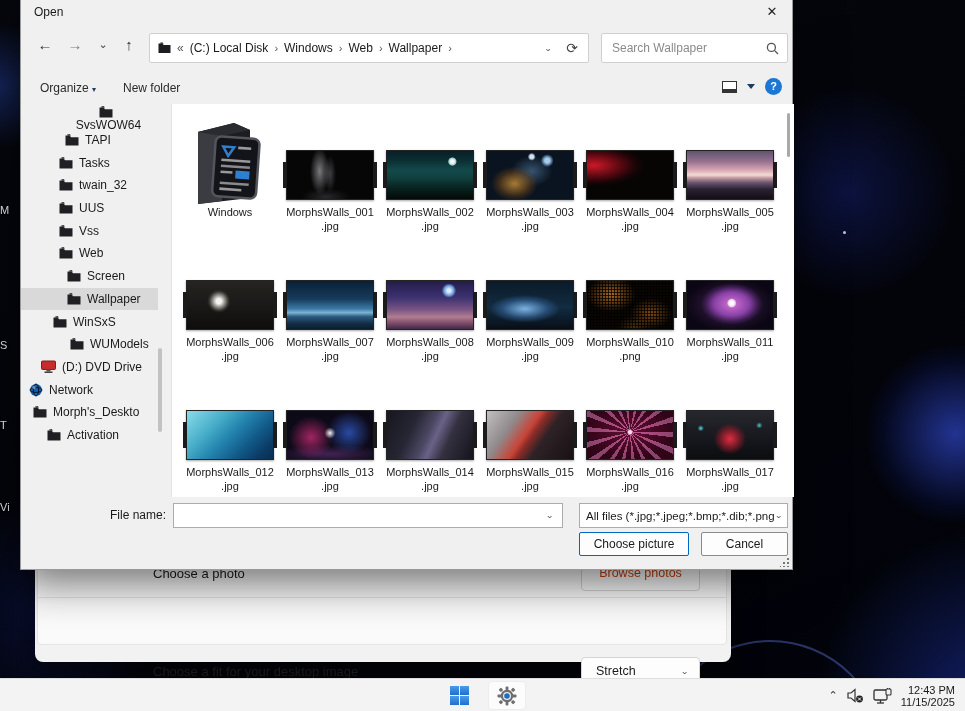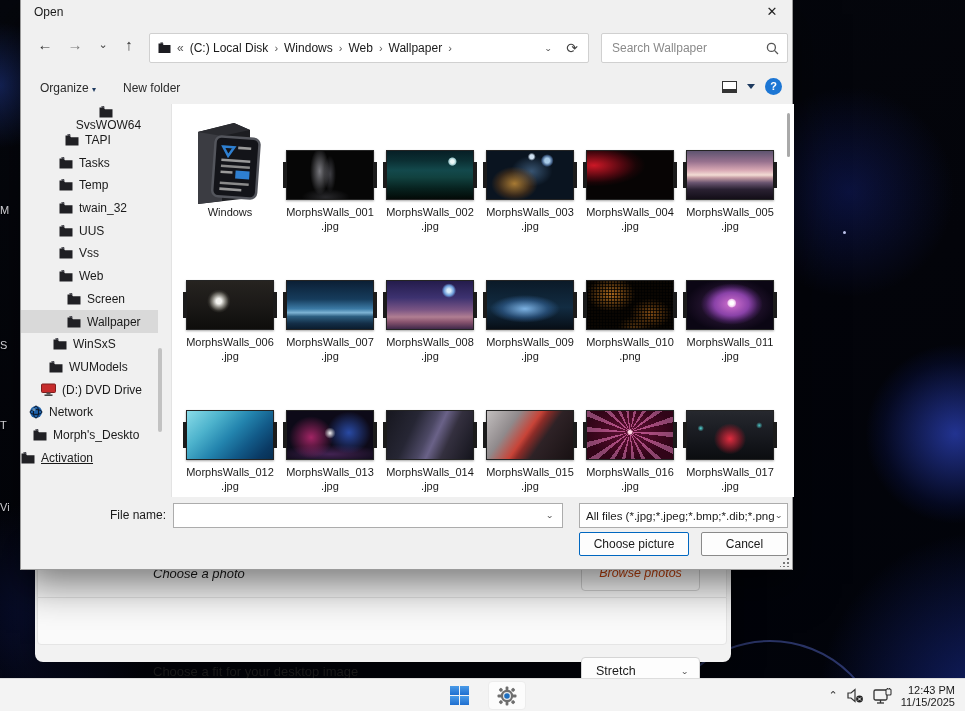--- a/index.html
+++ b/index.html
@@ -18,21 +18,21 @@
   }
   .wp-arc { position:absolute; left:655px; top:640px; width:230px; height:230px; border-radius:50%;
     border:2px solid rgba(90,110,210,.45); }
   .wp-dot { position:absolute; left:843px; top:231px; width:3px; height:3px; border-radius:50%; background:#cfd6ff; opacity:.9; }
   .desk-frag { position:absolute; left:0; color:#e8e8ee; font-size:11px; width:15px; overflow:hidden; white-space:nowrap; text-shadow:0 1px 2px #000; }
 
   
   .settings-win { position:absolute; left:35px; top:548px; width:696px; height:114px; background:#f2f2f2;
     border-radius:0 0 8px 8px; box-shadow:0 10px 30px rgba(0,0,0,.55); }
   .set-card { position:absolute; left:2px; right:4px; background:#fbfbfb; border:1px solid #e5e5e5; }
-  .set-card.row1 { top:0; height:49px; border-bottom:none; border-radius:4px 4px 0 0;font-style:italic; }
+  .set-card.row1 { top:0; height:49px; border-bottom:none; border-radius:4px 4px 0 0; }
   .set-card.row2 { top:49px; height:48px; border-radius:0 0 4px 4px; }
   .set-label { position:absolute; left:115px; font-size:13px; color:#1a1a1a; }
   .browse-btn { position:absolute; left:543px; top:6px; width:119px; height:36px; background:#fdfdfd;
     border:1px solid #d5d5d5; border-radius:4px; font-size:12.5px; color:#c2410c; text-align:center; line-height:34px; }
   .stretch-dd { position:absolute; left:543px; top:59px; width:119px; height:28px; background:#fdfdfd;
     border:1px solid #d5d5d5; border-radius:4px; font-size:12.5px; color:#1a1a1a; display:flex; align-items:center;
     padding:0 10px 0 14px; justify-content:space-between; }
   .chev { font-size:10px; color:#555; transform:scaleY(.8); }
 
   
@@ -216,56 +216,47 @@
           </span>
           <span>Tasks</span>
         </div>
         <div class="side-item" style="padding-left: 38px;">
           <span class="sico">
             <svg width="14" height="12" viewBox="0 0 14 12">
               <path d="M0.5 1.5 h4.2 l1.3 1.7 h7.5 v8.3 h-13 z" fill="#202024"></path>
               <path d="M2 0.6 l2.8 -0.5 l1.1 1.5 l-2.9 0.4 z" fill="#3a3a42"></path>
             </svg>
           </span>
-          <span>Temp</span>
+          <span>twain_32</span>
         </div>
         <div class="side-item" style="padding-left: 38px;">
           <span class="sico">
             <svg width="14" height="12" viewBox="0 0 14 12">
               <path d="M0.5 1.5 h4.2 l1.3 1.7 h7.5 v8.3 h-13 z" fill="#202024"></path>
               <path d="M2 0.6 l2.8 -0.5 l1.1 1.5 l-2.9 0.4 z" fill="#3a3a42"></path>
             </svg>
           </span>
-          <span>twain_32</span>
+          <span>UUS</span>
         </div>
         <div class="side-item" style="padding-left: 38px;">
           <span class="sico">
             <svg width="14" height="12" viewBox="0 0 14 12">
               <path d="M0.5 1.5 h4.2 l1.3 1.7 h7.5 v8.3 h-13 z" fill="#202024"></path>
               <path d="M2 0.6 l2.8 -0.5 l1.1 1.5 l-2.9 0.4 z" fill="#3a3a42"></path>
             </svg>
           </span>
-          <span>UUS</span>
+          <span>Vss</span>
         </div>
         <div class="side-item" style="padding-left: 38px;">
           <span class="sico">
             <svg width="14" height="12" viewBox="0 0 14 12">
               <path d="M0.5 1.5 h4.2 l1.3 1.7 h7.5 v8.3 h-13 z" fill="#202024"></path>
               <path d="M2 0.6 l2.8 -0.5 l1.1 1.5 l-2.9 0.4 z" fill="#3a3a42"></path>
             </svg>
           </span>
-          <span>Vss</span>
-        </div>
-        <div class="side-item" style="padding-left: 38px;">
-          <span class="sico">
-            <svg width="14" height="12" viewBox="0 0 14 12">
-              <path d="M0.5 1.5 h4.2 l1.3 1.7 h7.5 v8.3 h-13 z" fill="#202024"></path>
-              <path d="M2 0.6 l2.8 -0.5 l1.1 1.5 l-2.9 0.4 z" fill="#3a3a42"></path>
-            </svg>
-          </span>
           <span>Web</span>
         </div>
         <div class="side-item" style="padding-left: 46px;">
           <span class="sico">
             <svg width="14" height="12" viewBox="0 0 14 12">
               <path d="M0.5 1.5 h4.2 l1.3 1.7 h7.5 v8.3 h-13 z" fill="#202024"></path>
               <path d="M2 0.6 l2.8 -0.5 l1.1 1.5 l-2.9 0.4 z" fill="#3a3a42"></path>
             </svg>
           </span>
           <span>Screen</span>
@@ -281,21 +272,21 @@
         </div>
         <div class="side-item" style="padding-left: 32px;">
           <span class="sico">
             <svg width="14" height="12" viewBox="0 0 14 12">
               <path d="M0.5 1.5 h4.2 l1.3 1.7 h7.5 v8.3 h-13 z" fill="#202024"></path>
               <path d="M2 0.6 l2.8 -0.5 l1.1 1.5 l-2.9 0.4 z" fill="#3a3a42"></path>
             </svg>
           </span>
           <span>WinSxS</span>
         </div>
-        <div class="side-item" style="padding-left: 28px;">
+        <div class="side-item" style="padding-left: 49px;">
           <span class="sico">
             <svg width="14" height="12" viewBox="0 0 14 12">
               <path d="M0.5 1.5 h4.2 l1.3 1.7 h7.5 v8.3 h-13 z" fill="#202024"></path>
               <path d="M2 0.6 l2.8 -0.5 l1.1 1.5 l-2.9 0.4 z" fill="#3a3a42"></path>
             </svg>
           </span>
           <span>WUModels</span>
         </div>
         <div class="side-item" style="padding-left: 20px;">
           <span class="sico">
@@ -320,21 +311,21 @@
         </div>
         <div class="side-item" style="padding-left: 12px;">
           <span class="sico">
             <svg width="14" height="12" viewBox="0 0 14 12">
               <path d="M0.5 1.5 h4.2 l1.3 1.7 h7.5 v8.3 h-13 z" fill="#202024"></path>
               <path d="M2 0.6 l2.8 -0.5 l1.1 1.5 l-2.9 0.4 z" fill="#3a3a42"></path>
             </svg>
           </span>
           <span>Morph's_Deskto</span>
         </div>
-        <div class="side-item" style=" text-decoration: underline;">
+        <div class="side-item" style="padding-left: 26px;">
           <span class="sico">
             <svg width="14" height="12" viewBox="0 0 14 12">
               <path d="M0.5 1.5 h4.2 l1.3 1.7 h7.5 v8.3 h-13 z" fill="#202024"></path>
               <path d="M2 0.6 l2.8 -0.5 l1.1 1.5 l-2.9 0.4 z" fill="#3a3a42"></path>
             </svg>
           </span>
           <span>Activation</span>
         </div>
       </div>
     <div class="side-scroll">

